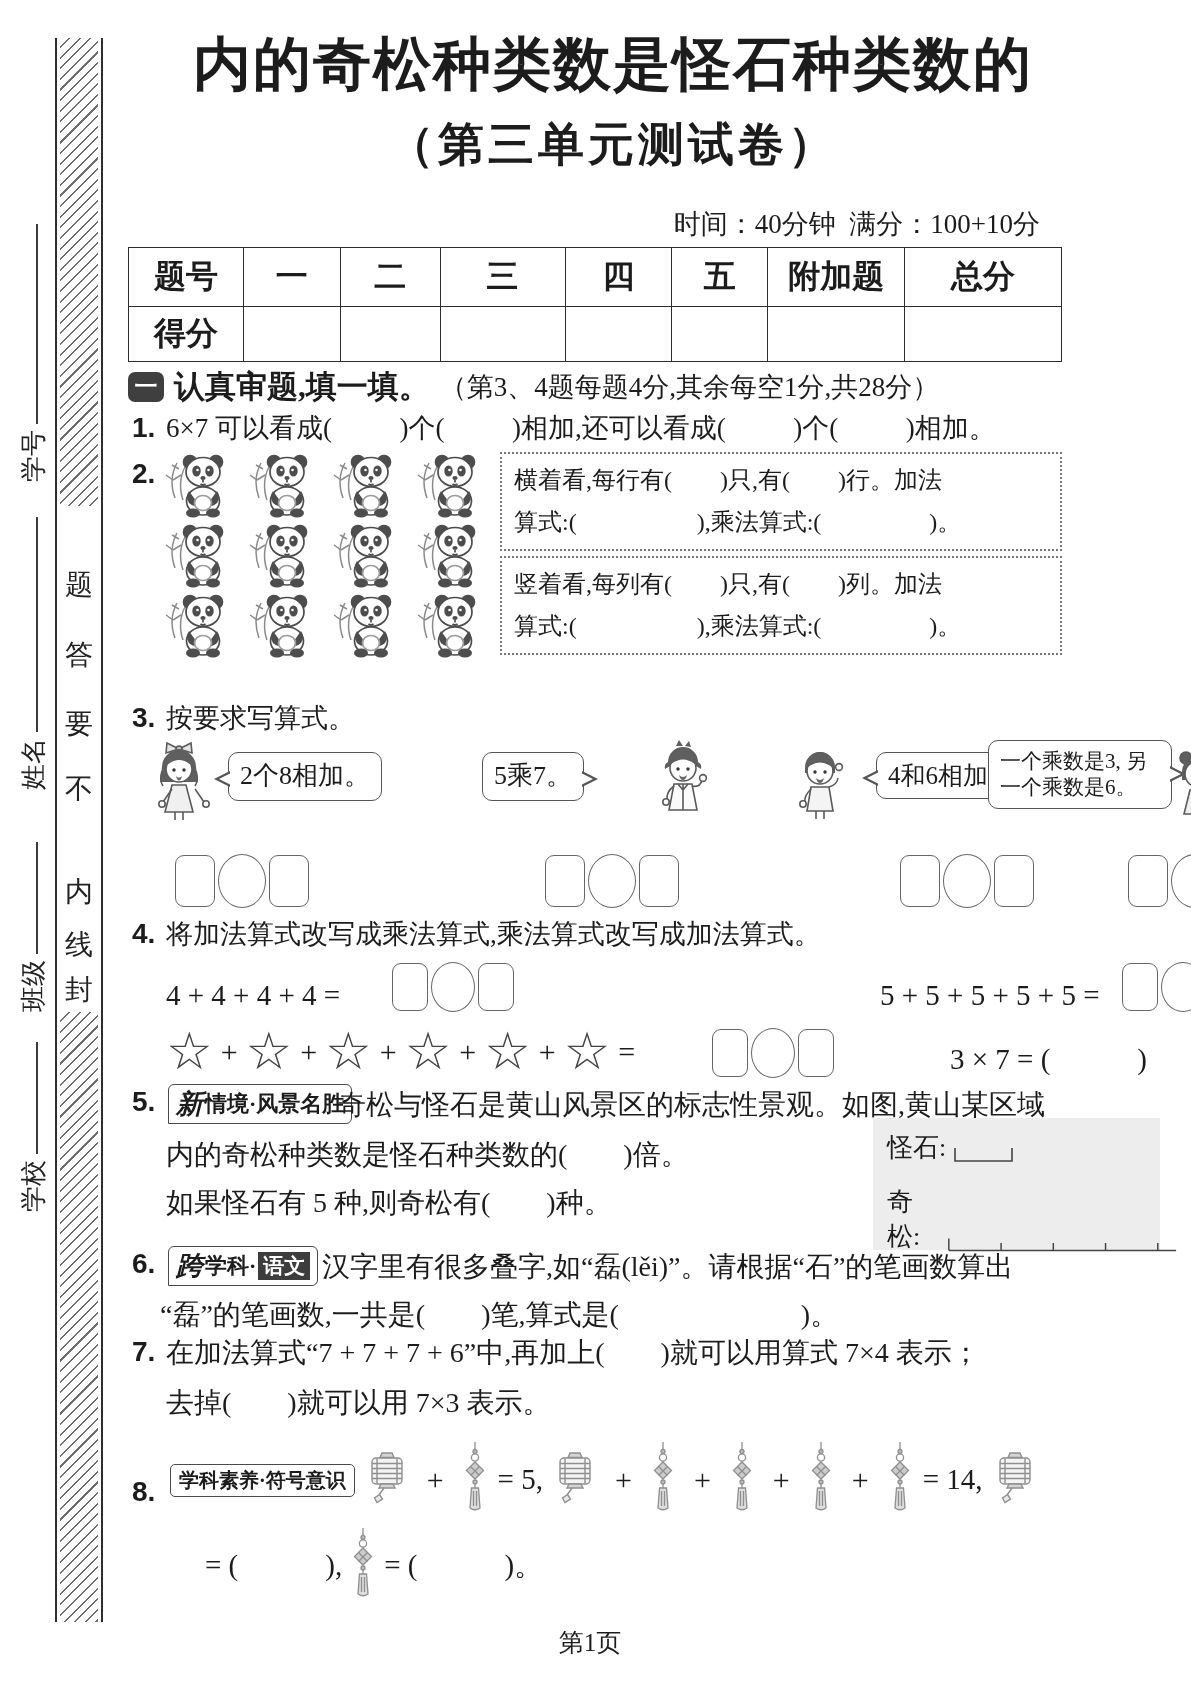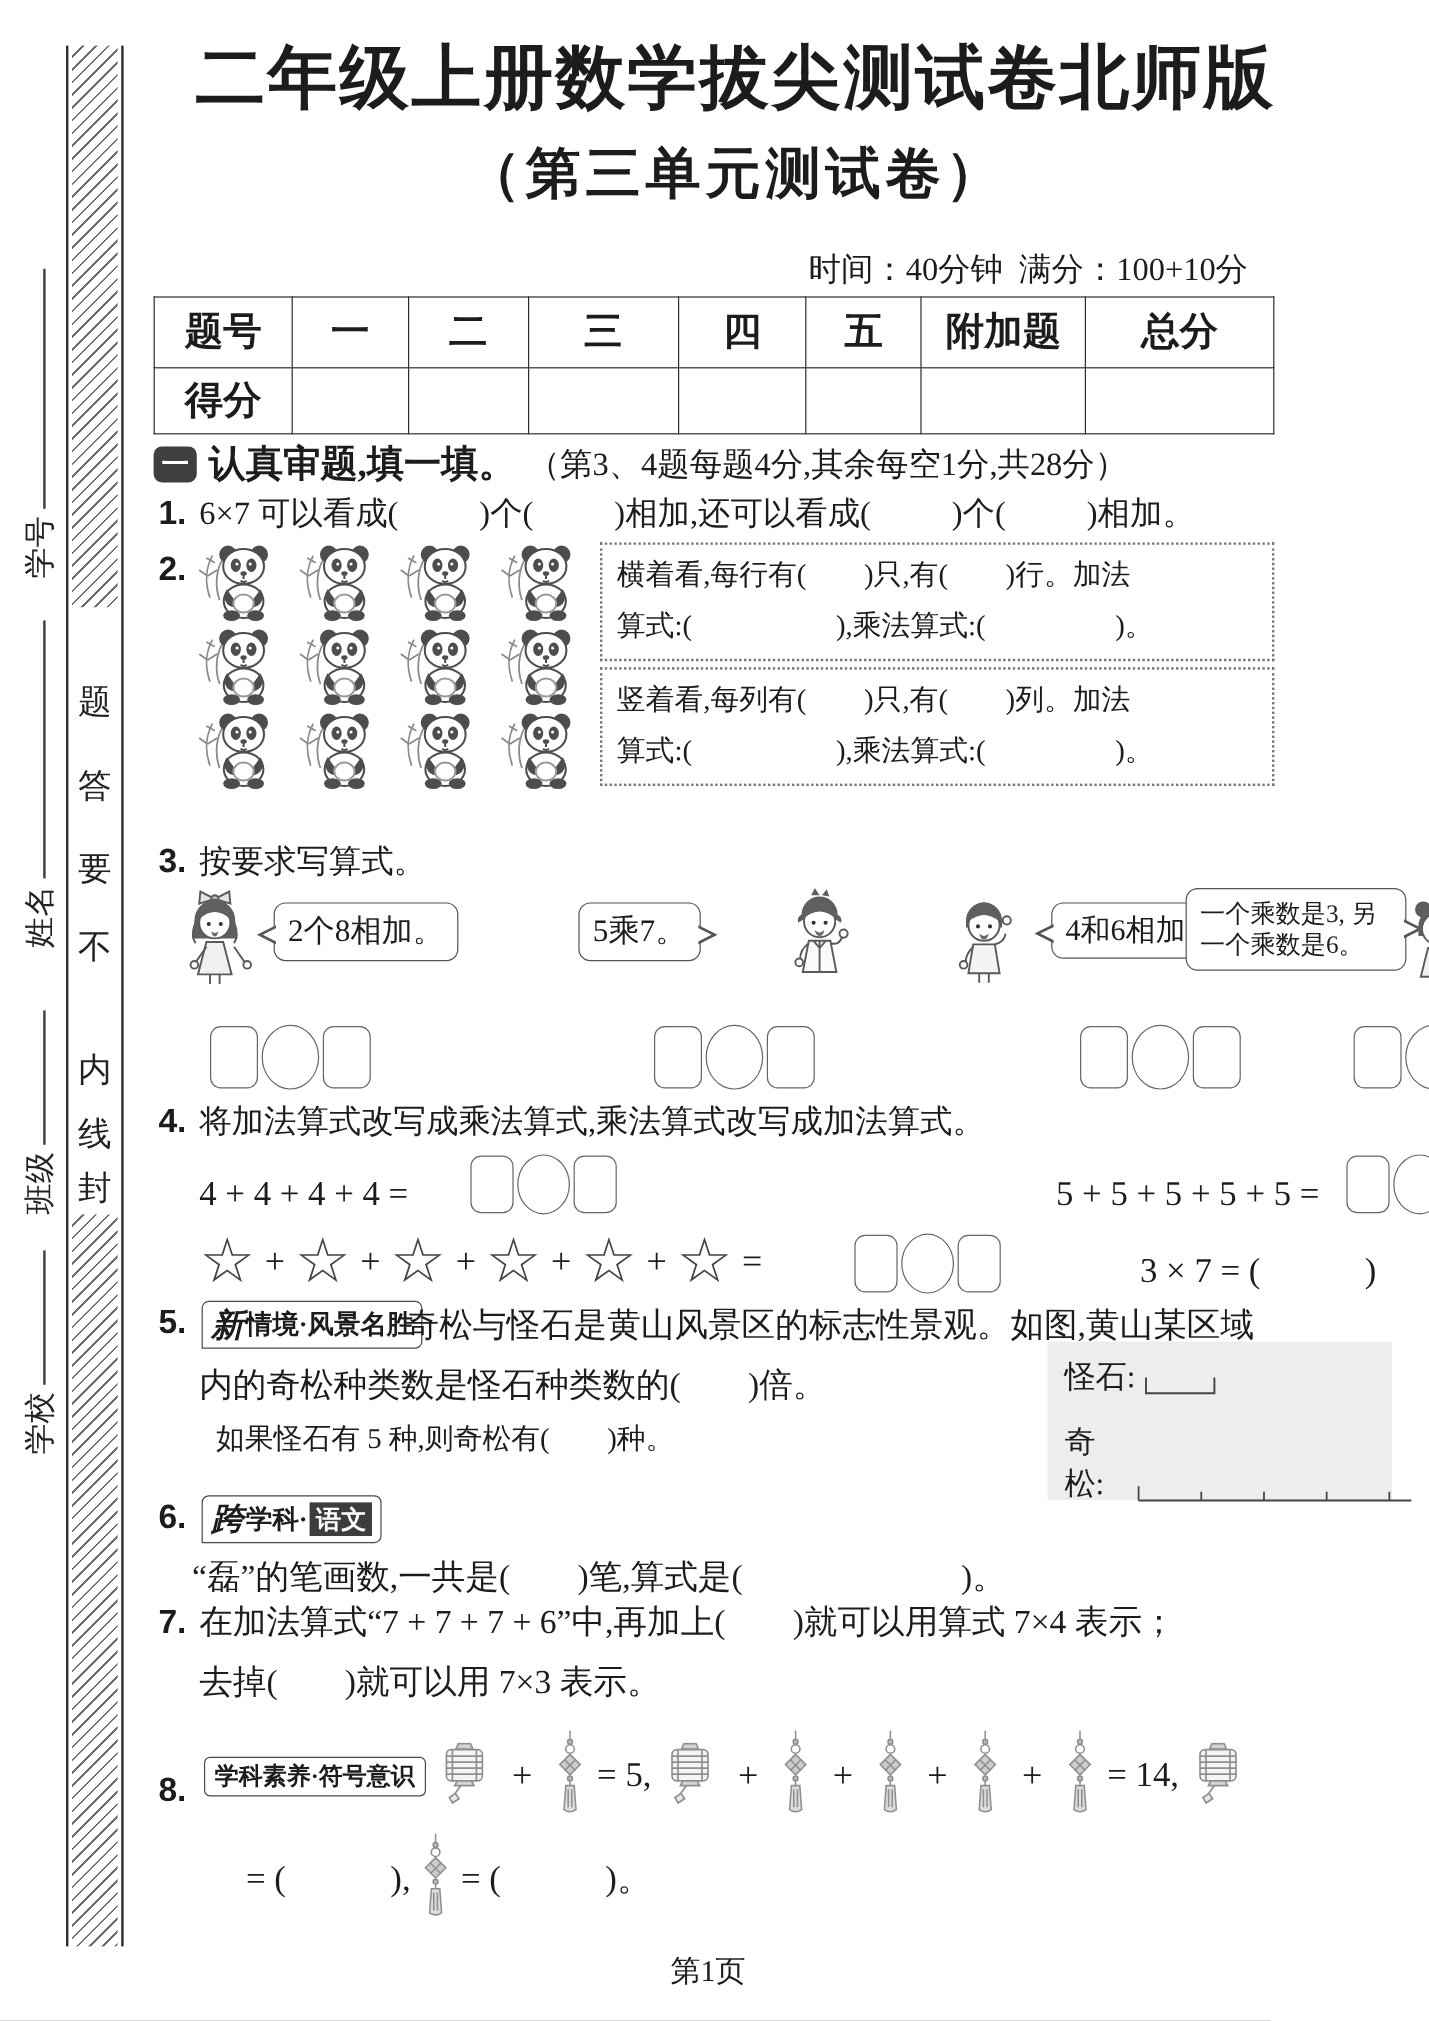--- a/index.html
+++ b/index.html
@@ -100,21 +100,21 @@
       <span class="seal-char" style="top:667px">要</span>
       <span class="seal-char" style="top:732px">不</span>
       <span class="seal-char" style="top:835px">内</span>
       <span class="seal-char" style="top:888px">线</span>
       <span class="seal-char" style="top:933px">封</span>
       <span class="seal-char" style="top:978px">密</span>
       <div class="hatch" style="top:974px;bottom:0;"></div>
     </div>
   </div>
 
-  <div class="abs title">二年级上册数学拔尖测试卷北师版</div>
+  <div class="abs title">内的奇松种类数是怪石种类数的</div>
   <div class="abs subtitle">（第三单元测试卷）</div>
   <div class="abs meta pre">时间：40分钟  满分：100+10分</div>
 
   <table class="score">
     <colgroup>
         <col style="width:115px">
         <col style="width:97px">
         <col style="width:100px">
         <col style="width:125px">
         <col style="width:107px">
@@ -643,21 +643,21 @@
   <span class="abs qtext pre" style="left:950px;top:1040px;font-size:29px;">3 × 7 = (            )</span>
 
   <span class="abs qnum" style="left:132px;top:1086px;">5.</span>
   <span class="abs tag-box" style="left:168px;top:1084px;">
     <span class="tag-accent">新</span>
       <span class="tag-bold">情境</span>
       <span class="tag-rest">·风景名胜</span>
   </span>
   <span class="abs qtext" style="left:338px;top:1086px;font-size:28px;">奇松与怪石是黄山风景区的标志性景观。如图,黄山某区域</span>
   <span class="abs qtext pre" style="left:166px;top:1136px;font-size:28px;">内的奇松种类数是怪石种类数的(        )倍。</span>
-  <span class="abs qtext pre" style="left:180px;top:1184px;font-size:24px;">如果怪石有 5 种,则奇松有(        )种。</span>
+  <span class="abs qtext pre" style="left:166px;top:1184px;font-size:28px;">如果怪石有 5 种,则奇松有(        )种。</span>
 
   <div class="abs q5panel">
     <div class="q5row" style="top:12px;justify-content:space-between;">
       <span>怪石:</span>
       <svg width="64" height="20" viewBox="0 0 64 20">
           <path d="M3 3 V16 H60 V3" fill="none" stroke="#444" stroke-width="1.6"></path>
         </svg>
     </div>
     <div class="q5row" style="top:66px;">
       <span>奇松:</span>
@@ -667,20 +667,21 @@
     </div>
   </div>
 
   <span class="abs qnum" style="left:132px;top:1248px;">6.</span>
   <span class="abs tag-box" style="left:168px;top:1246px;">
     <span class="tag-accent">跨</span>
       <span class="tag-bold">学科</span>
       <span class="tag-rest">·</span>
       <span class="tag-chip">语文</span>
   </span>
+  <span class="abs qtext" style="left:322px;top:1248px;font-size:28px;">汉字里有很多叠字,如“磊(lěi)”。请根据“石”的笔画数算出</span>
   <span class="abs qtext pre" style="left:160px;top:1296px;font-size:28px;">“磊”的笔画数,一共是(        )笔,算式是(                          )。</span>
 
   <span class="abs qnum" style="left:132px;top:1336px;">7.</span>
   <span class="abs qtext pre" style="left:166px;top:1334px;font-size:28px;">在加法算式“7 + 7 + 7 + 6”中,再加上(        )就可以用算式 7×4 表示；</span>
   <span class="abs qtext pre" style="left:166px;top:1384px;font-size:28px;">去掉(        )就可以用 7×3 表示。</span>
 
   <span class="abs qnum" style="left:132px;top:1476px;">8.</span>
   <div class="abs" style="left:170px;top:1438px;width:1010px;display:flex;align-items:center;gap:12px;height:84px;">
     <span class="tag-box" style="border-radius:5px;font-weight:bold;font-size:20px;padding:2px 8px;">学科素养·符号意识</span>
     <span class="icon-slot">

